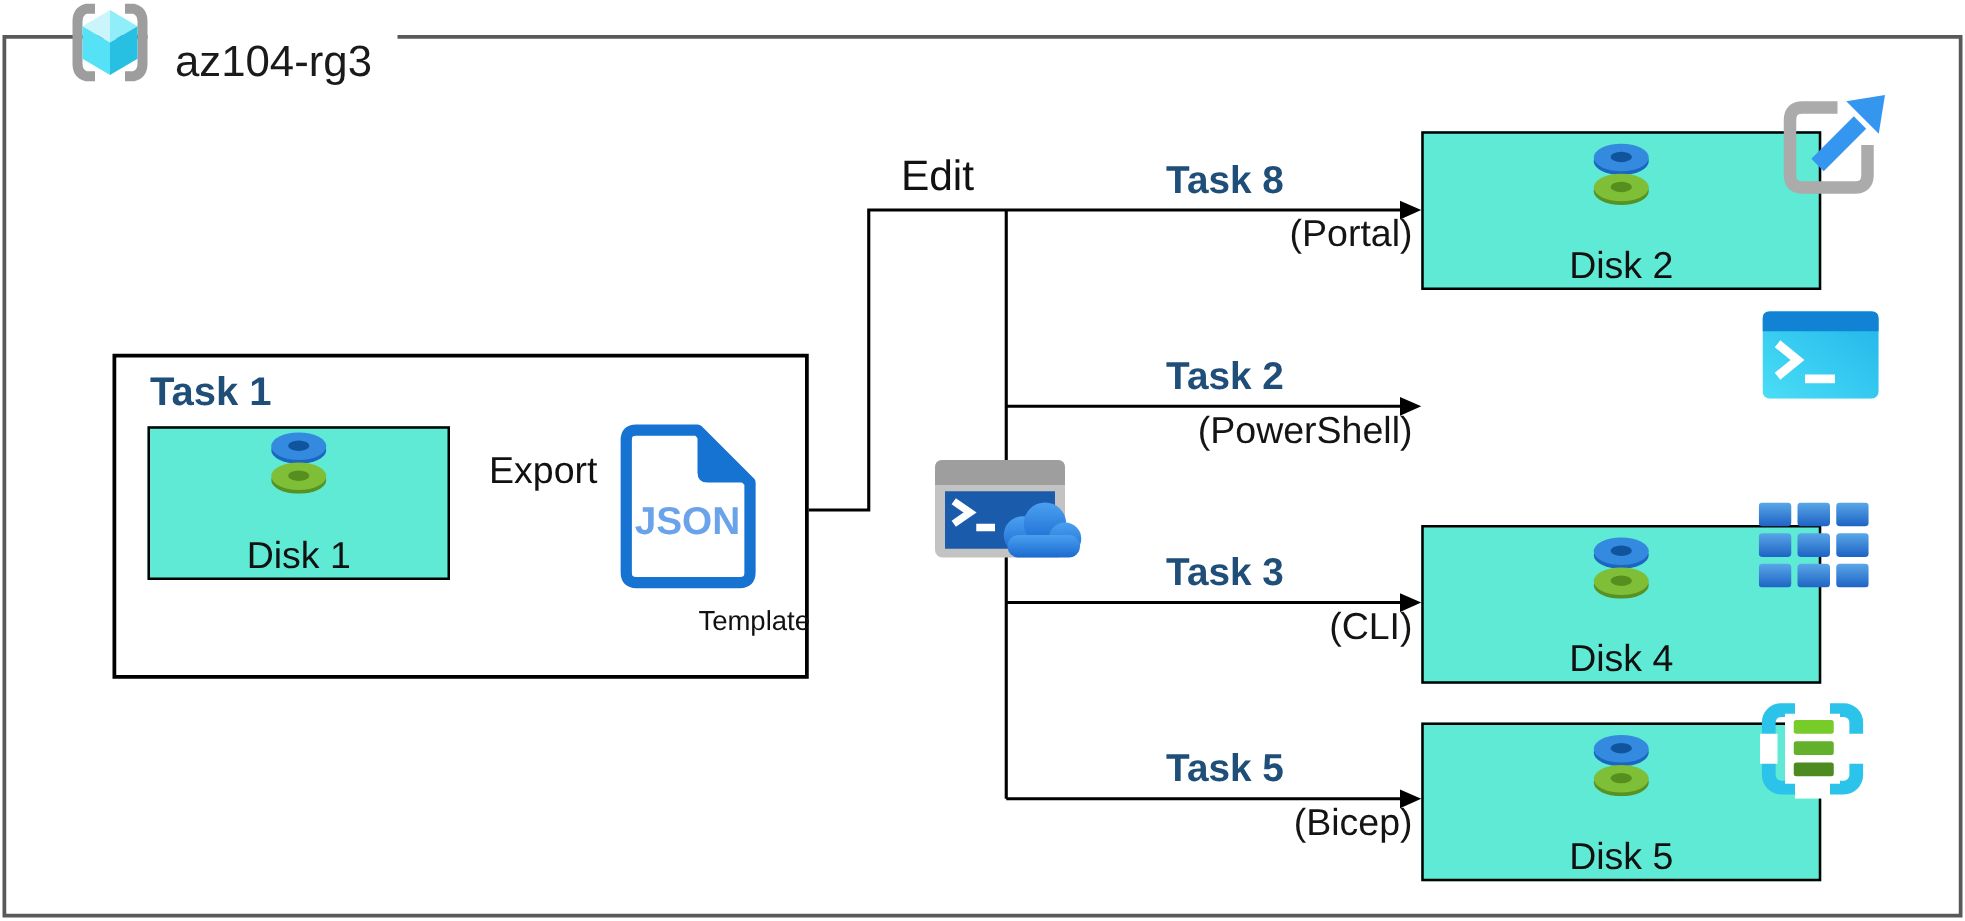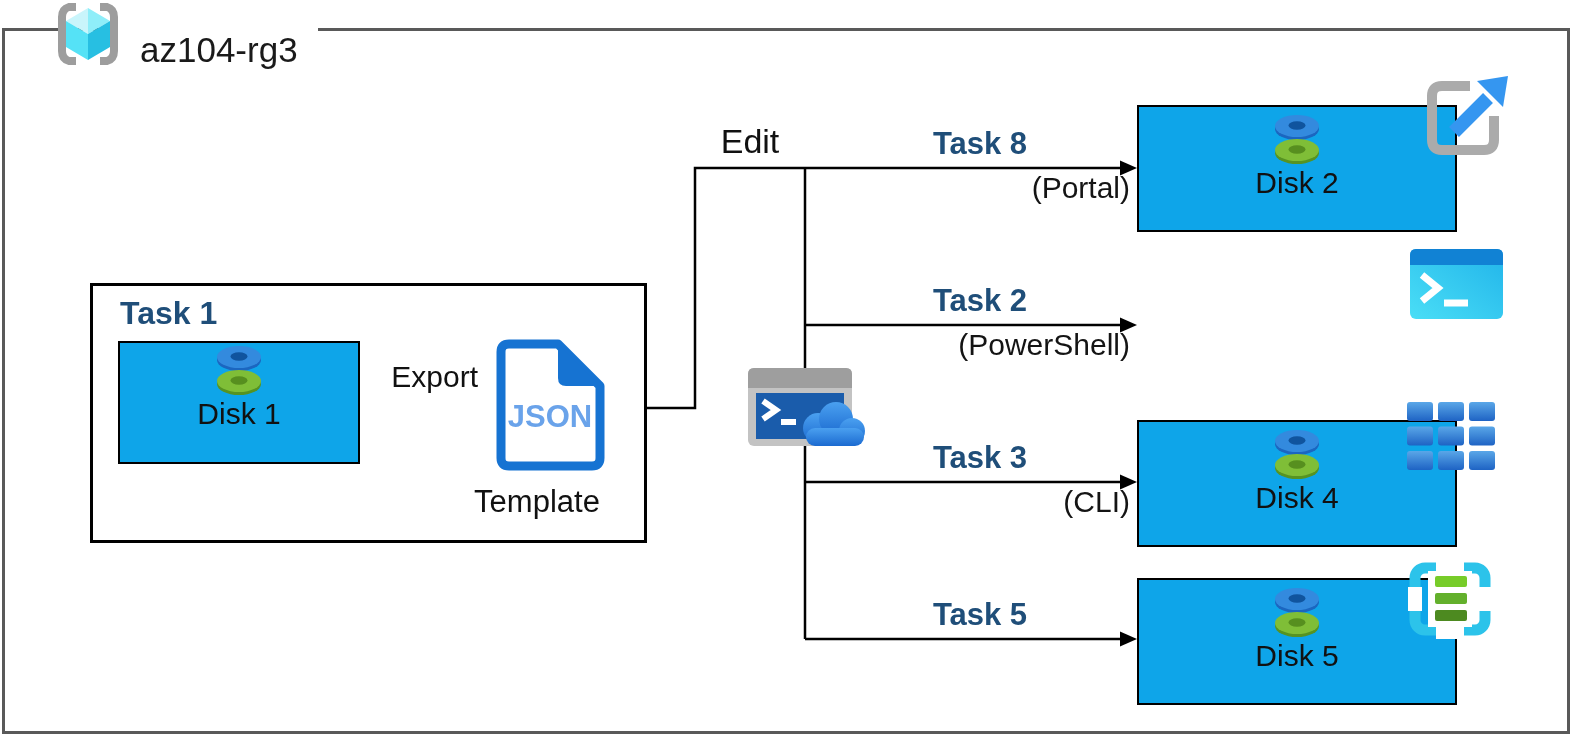--- a/index.html
+++ b/index.html
@@ -5,27 +5,27 @@
   html,body{margin:0;padding:0;background:#fff;}
   .canvas{position:relative;width:1572px;height:737px;background:#fff;overflow:hidden;
           font-family:"Liberation Sans", sans-serif;color:#111;}
   .abs{position:absolute;}
   .rg-border{left:2px;top:28px;width:1562px;height:700px;border:3px solid #595959;background:transparent;}
   .rg-patch{left:118px;top:22px;width:200px;height:18px;background:#fff;}
   .rg-label{left:140px;top:30px;font-size:35px;color:#1a1a1a;white-space:nowrap;}
   #connectors{left:0;top:0;width:1572px;height:737px;pointer-events:none;}
   .task1-box{left:90px;top:283px;width:551px;height:254px;border:3px solid #000;background:#fff;}
   .task1-title{left:120px;top:295px;font-size:32px;font-weight:bold;color:#1f4e79;}
-  .disk-box{background:#0ea5e9;border:2.5px solid #000;display:flex;flex-direction:column;
-            align-items:center;justify-content:flex-start;gap:2px;}
+  .disk-box{background:#5eead4;border:2.5px solid #000;display:flex;flex-direction:column;
+            align-items:center;justify-content:space-between;gap:2px;}
   .disk1-box{left:118px;top:341px;width:238px;height:119px;border-width:2px;}
   .disk-label{font-size:30px;color:#111;}
   .export-label{left:358px;top:360px;width:120px;text-align:right;font-size:30px;}
   .json-icon{left:494px;top:337px;}
-  .template-caption{left:456px;top:484px;width:162px;text-align:center;font-size:31px;}
+  .template-caption{left:486px;top:484px;width:162px;text-align:right;font-size:22px;}
   .edit-label{left:700px;top:122px;width:100px;text-align:center;font-size:34px;}
   .branch-title{left:830px;width:300px;text-align:center;font-size:31px;font-weight:bold;color:#1f4e79;}
   .branch-method{left:830px;width:300px;text-align:right;font-size:30px;color:#141414;}
   .rdisk-box{left:1137px;width:316px;height:118px;padding-top:5px;}
   .corner-icon{pointer-events:none;}
   .hidden-defs{position:absolute;width:0;height:0;overflow:hidden;}
 </style>
 </head>
 <body>
 
@@ -116,20 +116,21 @@
     </g>
   </svg>
 
   <div class="abs branch-title" style="top:126px">Task 8</div>
   <div class="abs branch-method" style="top:171px">(Portal)</div>
   <div class="abs branch-title" style="top:283px">Task 2</div>
   <div class="abs branch-method" style="top:328px">(PowerShell)</div>
   <div class="abs branch-title" style="top:440px">Task 3</div>
   <div class="abs branch-method" style="top:485px">(CLI)</div>
   <div class="abs branch-title" style="top:597px">Task 5</div>
+  <div class="abs branch-method" style="top:642px">(Bicep)</div>
 
   <div class="abs disk-box rdisk-box" style="top:105px">
     <svg width="64" height="52" viewBox="0 0 64 52">
         <use href="#disk-sym"></use>
       </svg>
     <div class="disk-label">Disk 2</div>
   </div>
   <div class="abs disk-box rdisk-box" style="top:420px">
     <svg width="64" height="52" viewBox="0 0 64 52">
         <use href="#disk-sym"></use>

